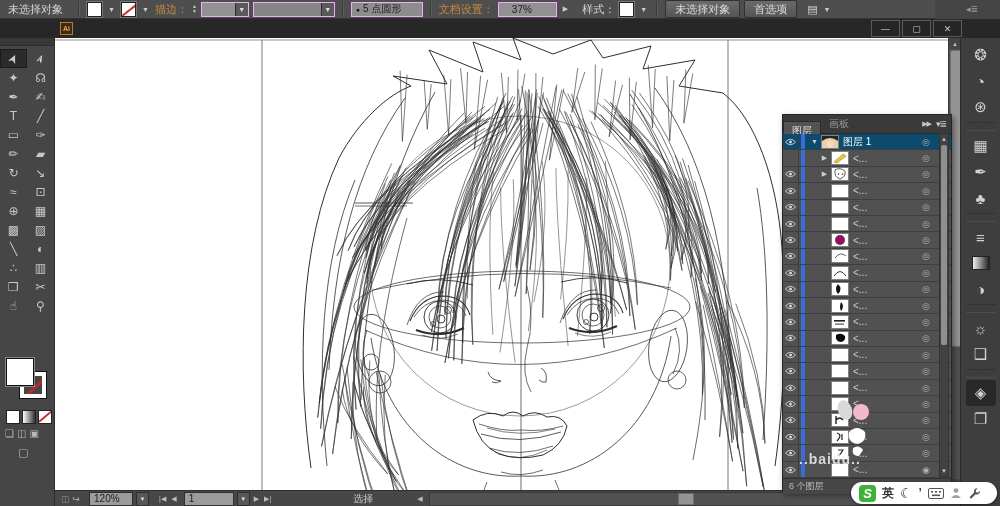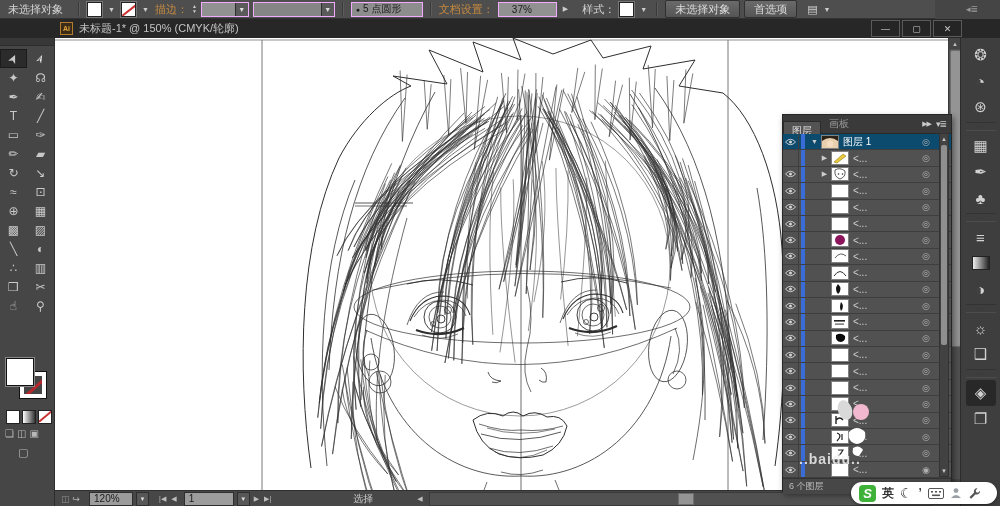--- a/index.html
+++ b/index.html
@@ -150,21 +150,20 @@
     <span class="vdiv"></span>
     <span class="pushbtn">未选择对象</span>
     <span class="pushbtn">首选项</span>
     <span style="margin-left:6px;color:#cfcfcf;">▤</span>
     <span class="dd-arrow">▼</span>
   </div>
   <div id="dock-collapse" class="abs">◂≣</div>
 
   <div id="title-bar" class="abs">
     <span id="doc-icon">Ai</span>
-    <span style="color:#c4c4c4;">未标题-1* @ 150% (CMYK/轮廓)</span>
     <span id="win-buttons">
       <span class="winbtn">—</span>
       <span class="winbtn">▢</span>
       <span class="winbtn">✕</span>
     </span>
   </div>
 
   <div id="tools-panel" class="abs">
     <div id="tools-head"></div>
     <div id="tools-grid">

